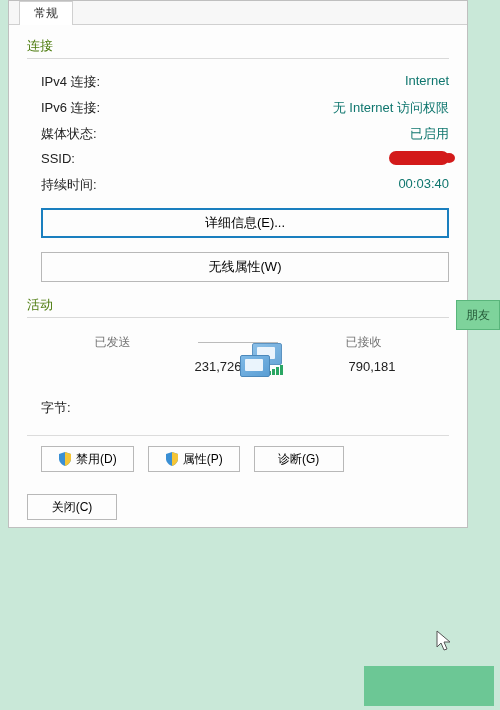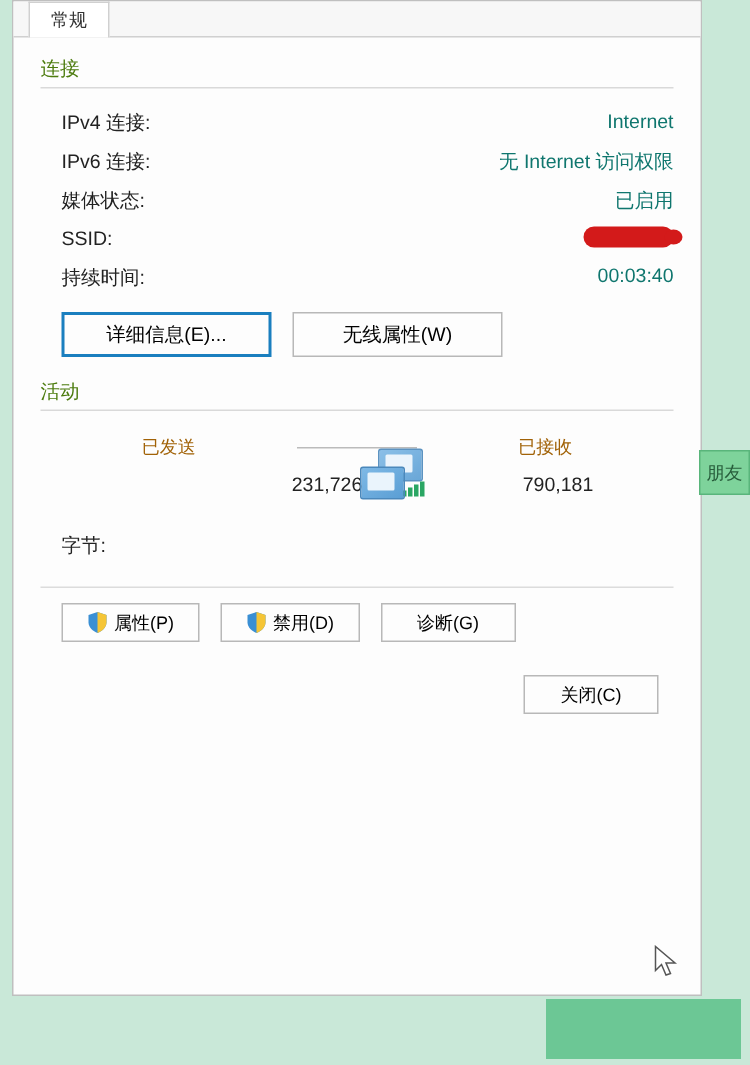--- a/index.html
+++ b/index.html
@@ -11,21 +11,21 @@
     width: 500px;
     height: 710px;
     position: relative;
     overflow: hidden;
   }
   .dialog {
     position: absolute;
     left: 8px;
     top: 0;
     width: 460px;
-    height: 664px;
+    height: 528px;
     background: #fdfdfd;
     border: 1px solid #bfbfbf;
   }
   .tabstrip {
     height: 24px;
     background: #f7f7f7;
     border-bottom: 1px solid #d0d0d0;
     padding-left: 10px;
   }
   .tab {
@@ -87,20 +87,21 @@
   }
   .signal span:nth-child(1){height:6px}
   .signal span:nth-child(2){height:10px}
   .signal span:nth-child(3){height:14px}
   .signal span:nth-child(4){height:18px}
   .signal span:nth-child(5){height:22px}
   .btn-row {
     display: flex;
     gap: 14px;
     padding: 10px 0 14px 14px;
+    flex-direction: column;
   }
   .btn {
     display: inline-flex;
     align-items: center;
     justify-content: center;
     min-width: 140px;
     height: 30px;
     padding: 0 16px;
     background: #fdfdfd;
     border: 1px solid #b8b8b8;
@@ -115,21 +116,21 @@
     height: 26px;
     font-size: 12px;
   }
   .activity {
     padding: 6px 0 0 0;
   }
   .act-labels {
     display: flex;
     align-items: center;
     font-size: 12px;
-    color: #a16207;
+    color: #737373;
   }
   .act-labels .lbl { flex: 1; text-align: center; }
   .act-line {
     width: 40px;
     height: 1px;
     background: #bbb;
   }
   .monitor-stack {
     position: relative;
     width: 48px;
@@ -185,36 +186,35 @@
   }
   .shield {
     display:inline-block;
     width:14px;height:14px;
     margin-right:4px;
     vertical-align: middle;
   }
   .shield svg{display:block}
   .close-row {
     display: flex;
-    justify-content: flex-end;
     padding: 12px 10px 0 0;
   }
   .cursor {
     position: absolute;
     right: 48px;
     bottom: 58px;
     width: 16px;
     height: 22px;
     pointer-events: none;
   }
   .side-green {
     position: absolute;
     right: 0;
     top: 300px;
-    width: 34px;
+    width: 44px;
     height: 30px;
     background: #7ed39b;
     border: 1px solid #59b57b;
     font-size: 12px;
     color: #275d3b;
     display: flex;
     align-items: center;
     justify-content: center;
   }
   .bg-block {
@@ -301,30 +301,30 @@
     <div class="hr"></div>
 
     <div class="bottom-actions">
       <button class="btn small">
         <span class="shield">
           <svg viewBox="0 0 14 14">
               <path d="M7 0 L13 2 V7 C13 10 10 13 7 14 C4 13 1 10 1 7 V2 Z" fill="#3a8fd4"></path>
               <path d="M7 0 L13 2 V7 C13 10 10 13 7 14 V0 Z" fill="#f5c536"></path>
             </svg>
         </span>
-        <span>属性(P)</span>
+        <span>禁用(D)</span>
       </button>
       <button class="btn small">
         <span class="shield">
           <svg viewBox="0 0 14 14">
               <path d="M7 0 L13 2 V7 C13 10 10 13 7 14 C4 13 1 10 1 7 V2 Z" fill="#3a8fd4"></path>
               <path d="M7 0 L13 2 V7 C13 10 10 13 7 14 V0 Z" fill="#f5c536"></path>
             </svg>
         </span>
-        <span>禁用(D)</span>
+        <span>属性(P)</span>
       </button>
       <button class="btn small">
         <span>诊断(G)</span>
       </button>
     </div>
 
     <div class="close-row">
       <button class="btn small">关闭(C)</button>
     </div>
 

